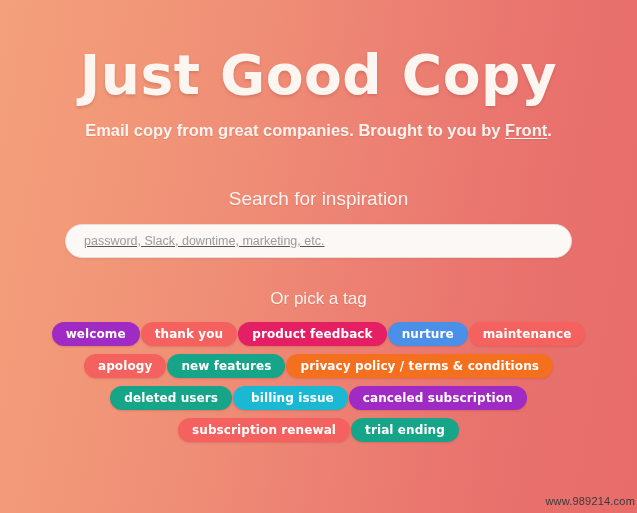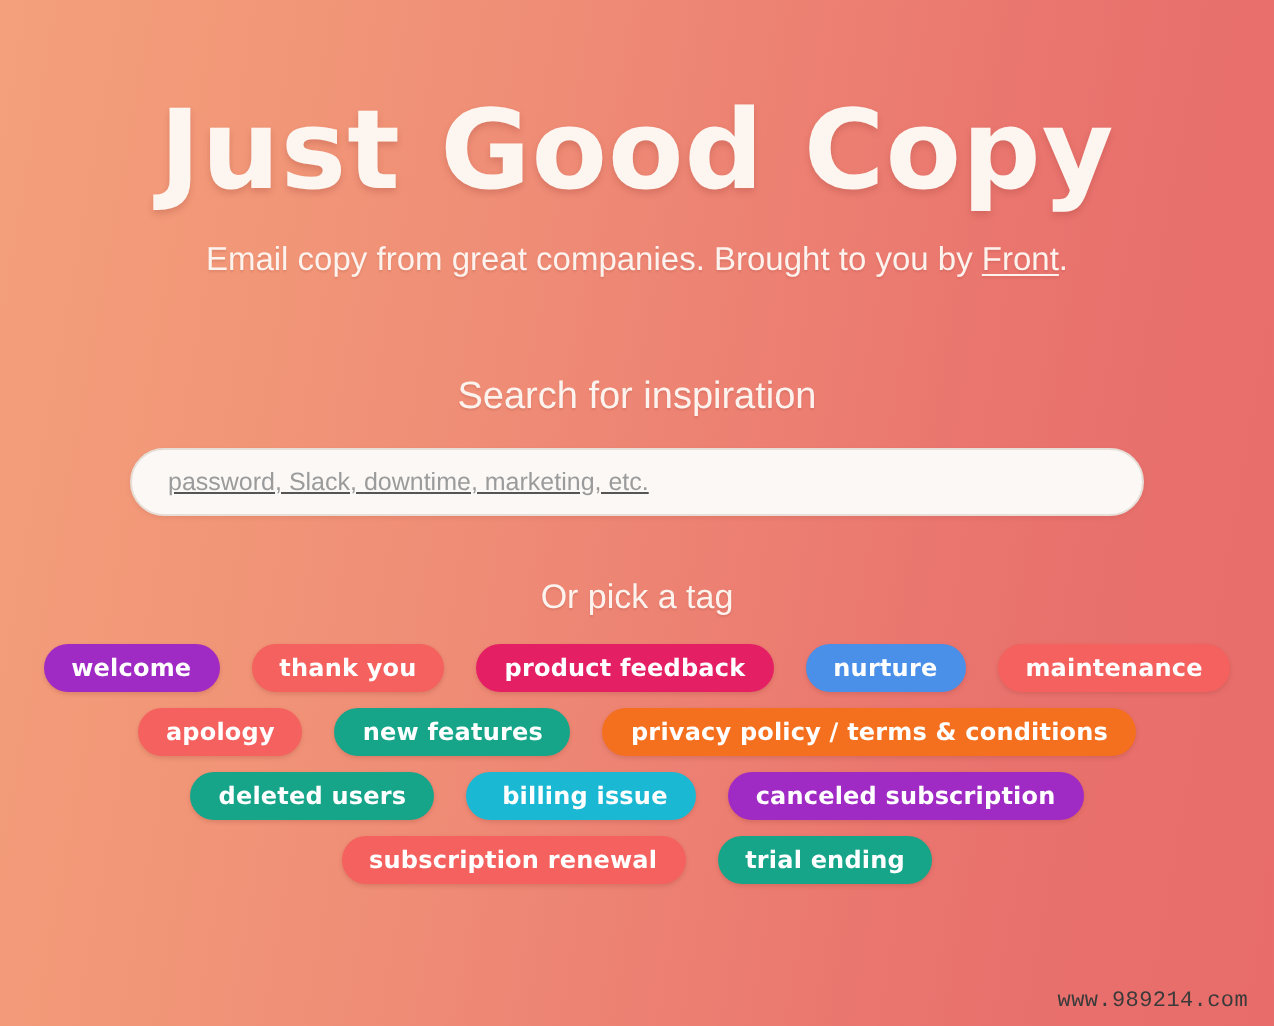--- a/index.html
+++ b/index.html
@@ -38,21 +38,21 @@
     font-weight: bold;
     color: #fdf6f0;
     letter-spacing: 0.5px;
     text-shadow: 0 2px 3px rgba(150, 60, 50, 0.25);
   }
   .subtitle {
     margin: 14px 0 0 0;
     font-size: 16.5px;
     line-height: 20px;
     color: #fdf3ee;
-    font-weight: normal;
+    font-weight: bold;
     text-shadow: 0 1px 1px rgba(150, 60, 50, 0.18);
   }
   .subtitle .brand-link {
     color: #fdf3ee;
     text-decoration: underline;
     text-underline-offset: 2px;
   }
 
   
   .search-section {
@@ -106,21 +106,21 @@
   }
   .tag-rows {
     width: 560px;
     margin: 0 auto;
   }
   .tag-row {
     display: flex;
     flex-wrap: nowrap;
     justify-content: center;
     align-items: center;
-    gap: 16px;
+    gap: 1px;
     margin-bottom: 8px;
   }
   .tag {
     display: inline-flex;
     align-items: center;
     justify-content: center;
     height: 24px;
     padding: 0 14px;
     border-radius: 13px;
     font-family: "DejaVu Sans", sans-serif;
@@ -129,23 +129,23 @@
     color: #ffffff;
     white-space: nowrap;
     cursor: pointer;
     box-shadow: 0 1px 2px rgba(140, 55, 45, 0.22);
     letter-spacing: 0.1px;
   }
 
   
   .watermark {
     position: absolute;
-    right: 13px;
+    right: 2px;
     bottom: 6px;
-    font-family: Liberation Mono, monospace;
+    font-family: Liberation Sans, sans-serif;
     font-size: 11px;
     color: #3a3a3a;
     letter-spacing: 0.2px;
   }
 </style>
 </head>
 <body>
 
 <div id="page">
 

